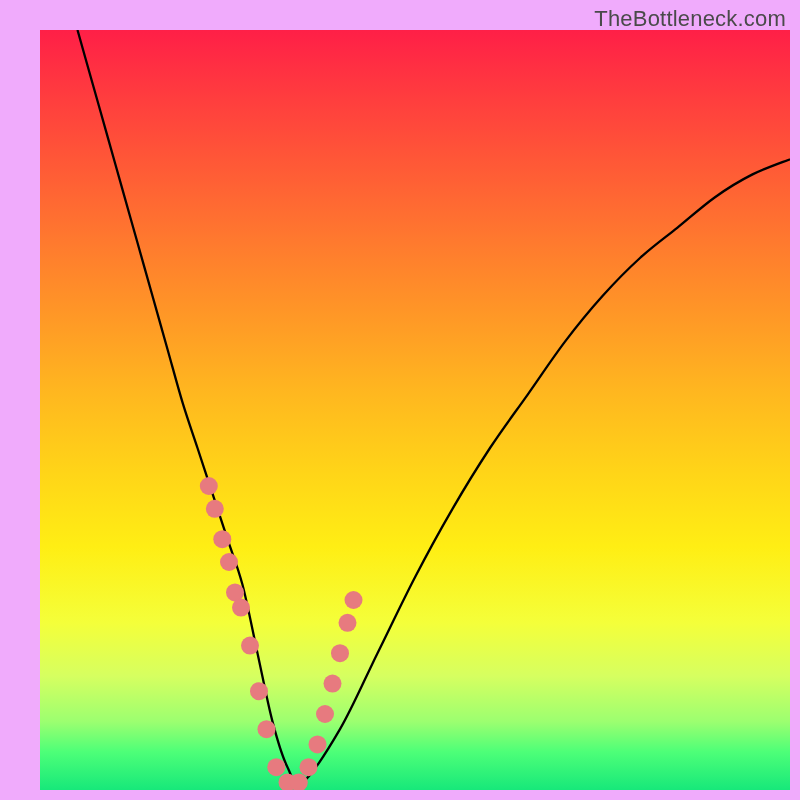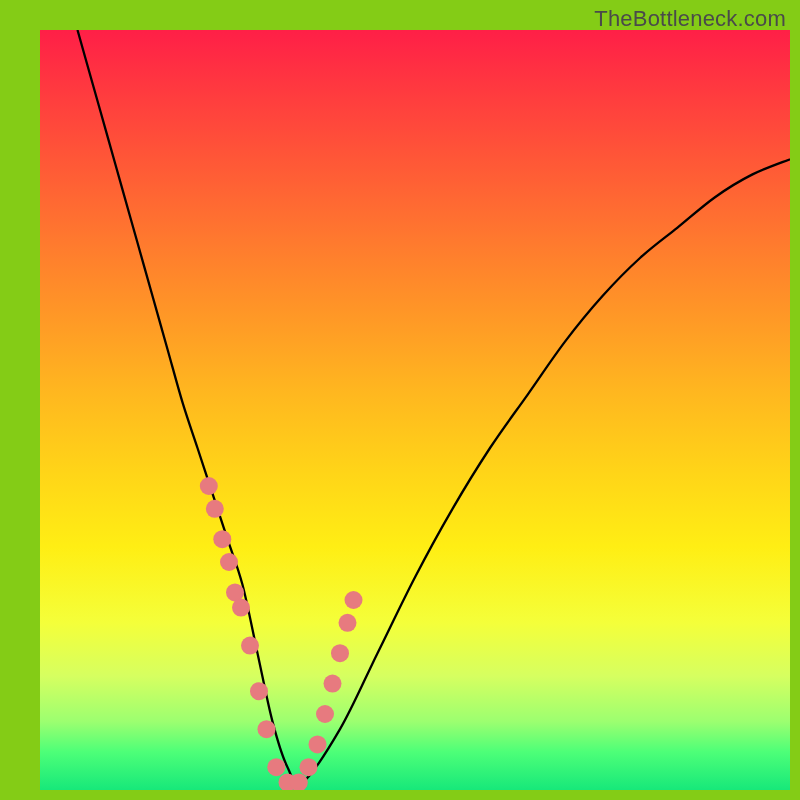--- a/index.html
+++ b/index.html
@@ -8,21 +8,21 @@
     width: 800px;
     height: 800px;
     background: #000;
     font-family: Arial, Helvetica, sans-serif;
     overflow: hidden;
   }
   .frame {
     position: relative;
     width: 800px;
     height: 800px;
-    background: #84cc16;
+    background: #f0abfc;
   }
   .watermark {
     position: absolute;
     top: 6px;
     right: 14px;
     color: #4a4a4a;
     font-size: 22px;
     font-weight: 500;
     letter-spacing: 0.2px;
     z-index: 50;

